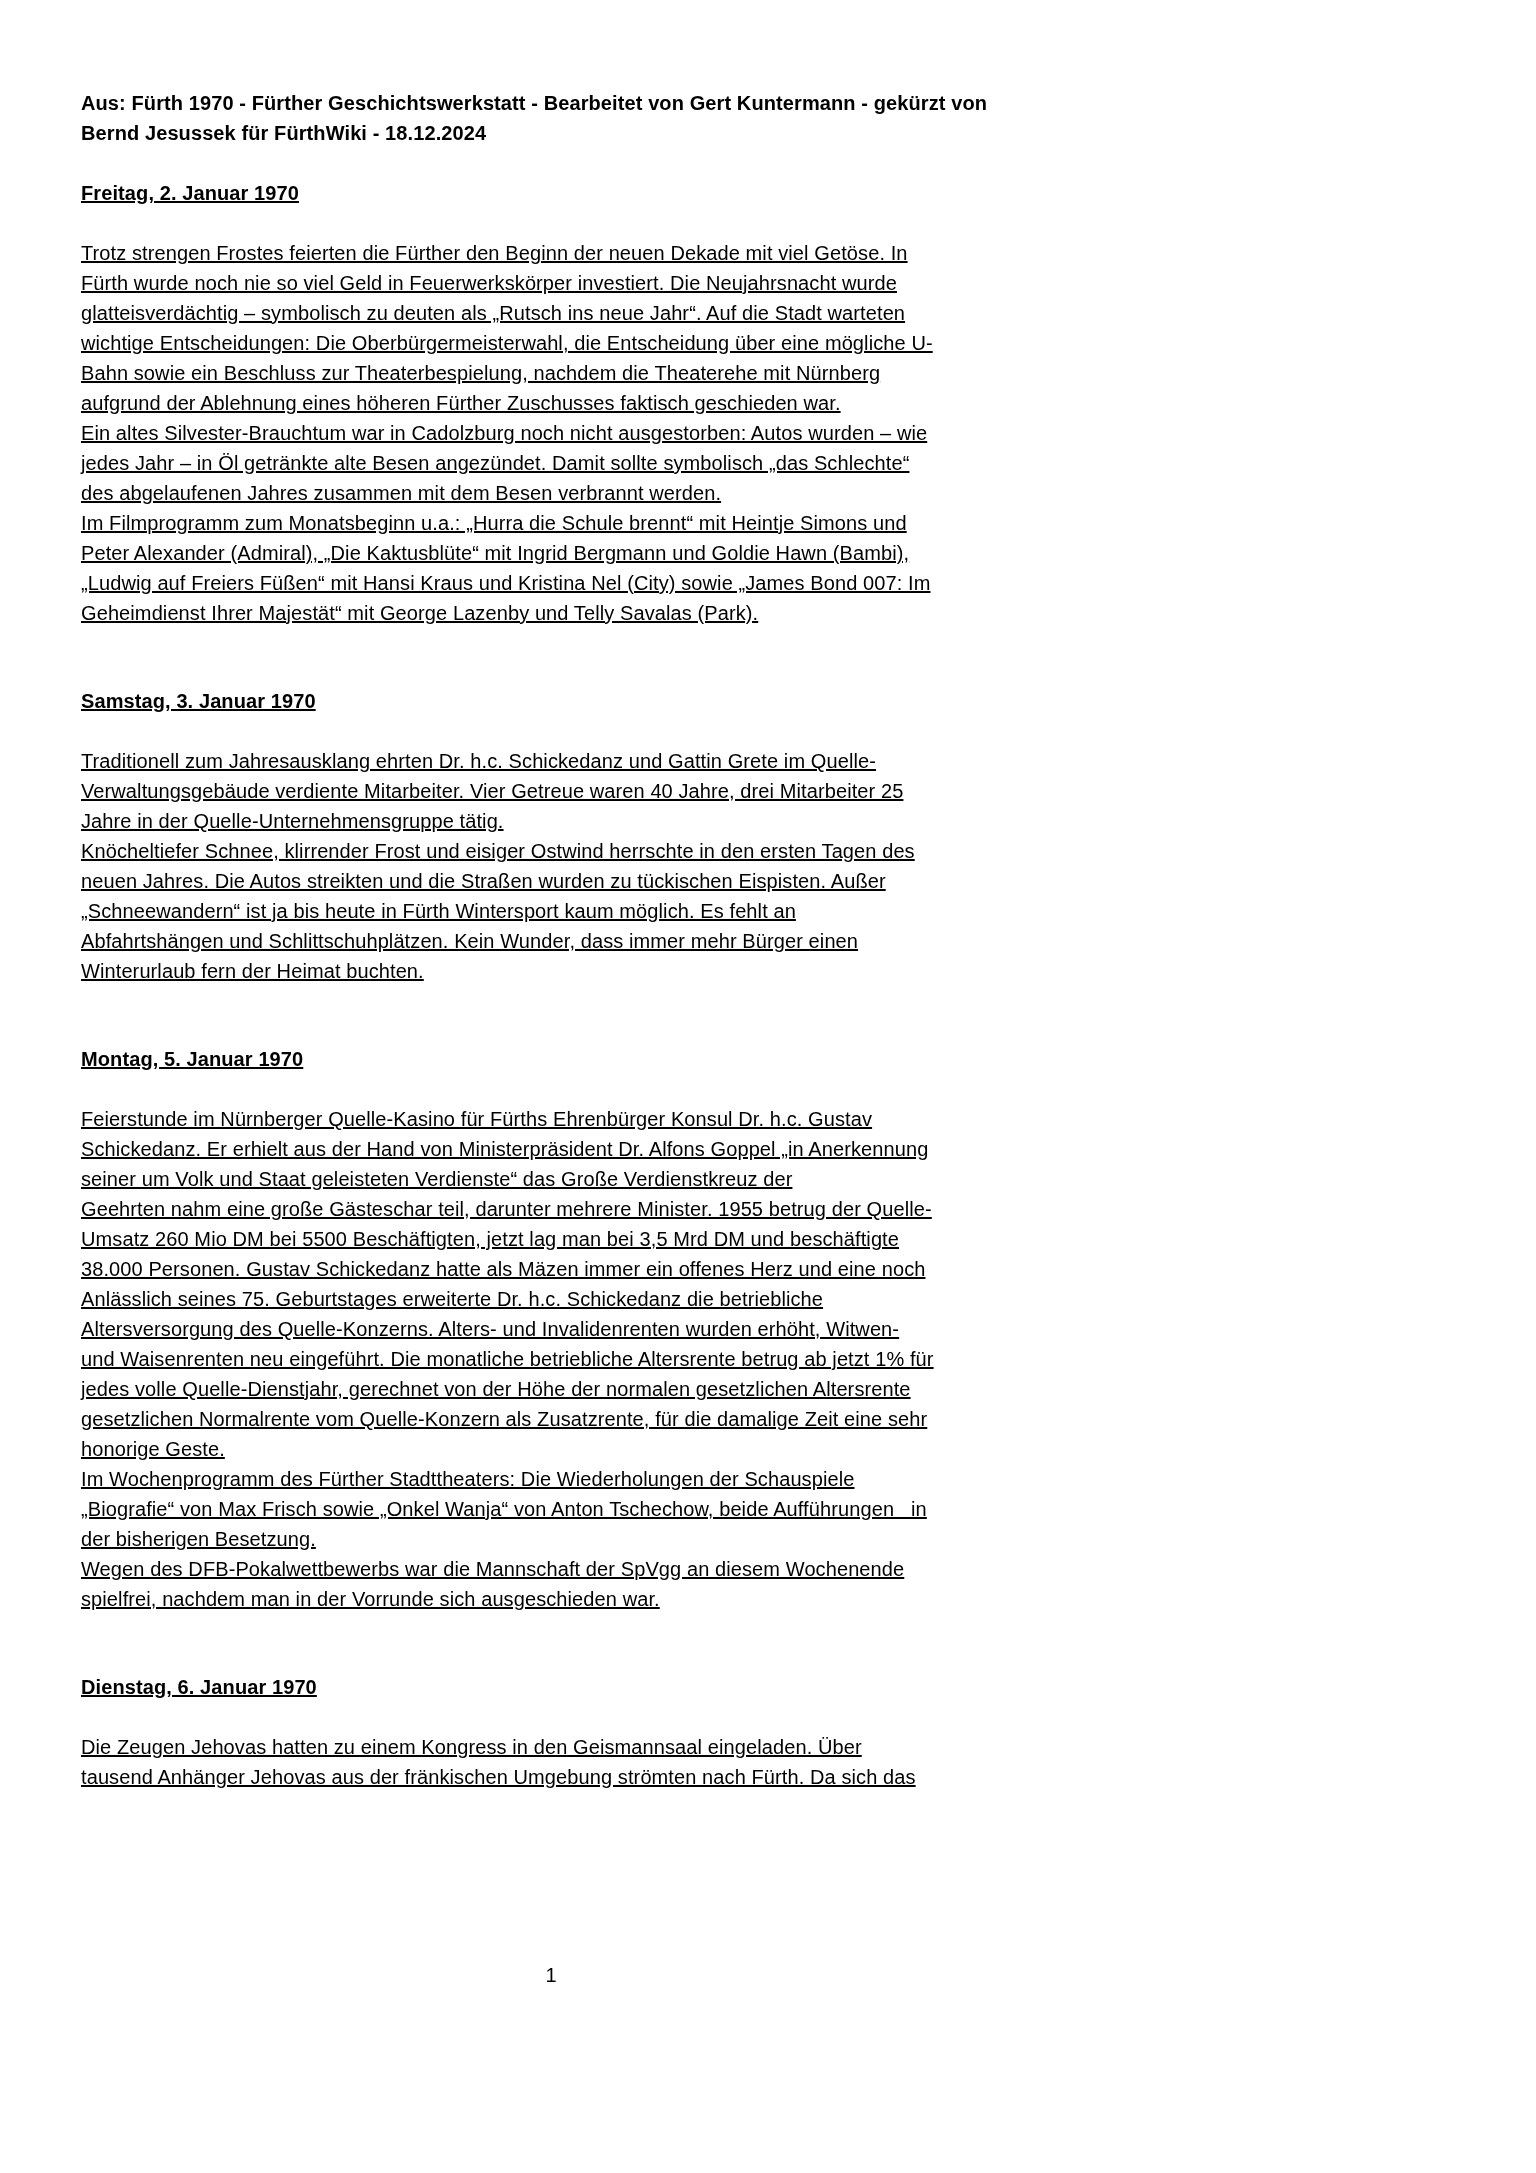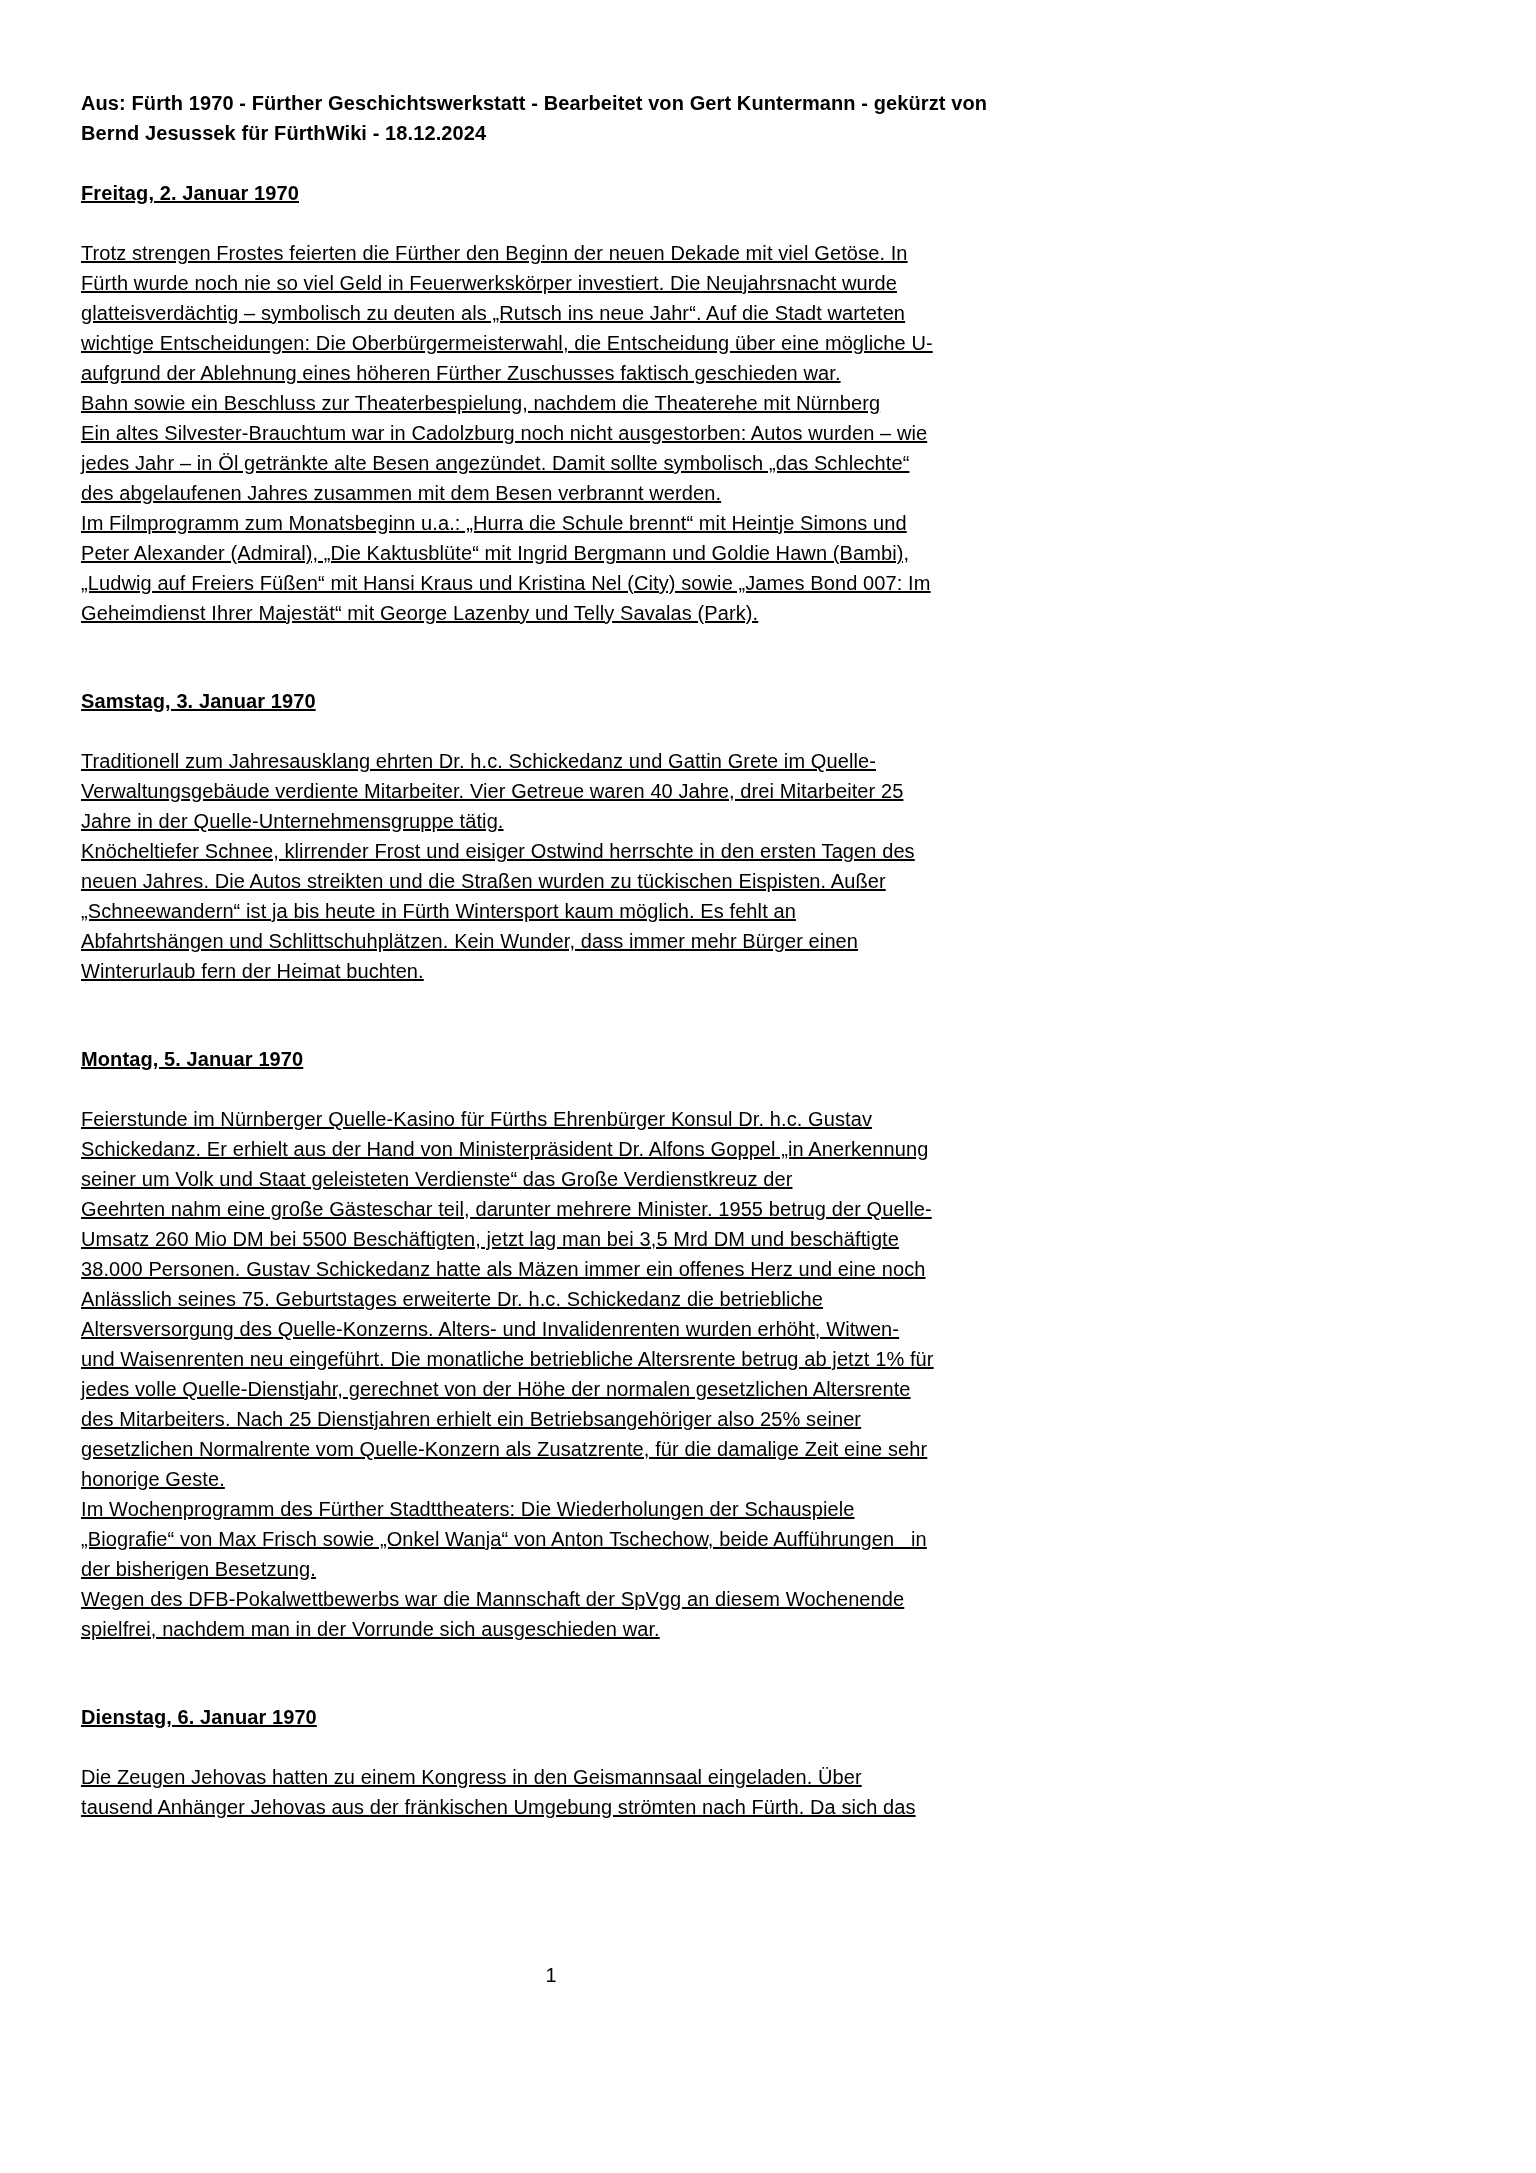--- a/index.html
+++ b/index.html
@@ -69,22 +69,22 @@
         <div class="line bold">Bernd Jesussek für FürthWiki - 18.12.2024</div>
       </div>
     <div id="sections">
         <section class="section">
           <div class="line bold heading">Freitag, 2. Januar 1970</div>
           <div class="paragraph">
             <div class="line">Trotz strengen Frostes feierten die Fürther den Beginn der neuen Dekade mit viel Getöse. In</div>
             <div class="line">Fürth wurde noch nie so viel Geld in Feuerwerkskörper investiert. Die Neujahrsnacht wurde</div>
             <div class="line">glatteisverdächtig – symbolisch zu deuten als „Rutsch ins neue Jahr“. Auf die Stadt warteten</div>
             <div class="line">wichtige Entscheidungen: Die Oberbürgermeisterwahl, die Entscheidung über eine mögliche U-</div>
+            <div class="line">Bahn sowie ein Beschluss zur Theaterbespielung, nachdem die Theaterehe mit Nürnberg</div>
             <div class="line">aufgrund der Ablehnung eines höheren Fürther Zuschusses faktisch geschieden war.</div>
-            <div class="line">Bahn sowie ein Beschluss zur Theaterbespielung, nachdem die Theaterehe mit Nürnberg</div>
           </div>
           <div class="paragraph">
             <div class="line">Ein altes Silvester-Brauchtum war in Cadolzburg noch nicht ausgestorben: Autos wurden – wie</div>
             <div class="line">jedes Jahr – in Öl getränkte alte Besen angezündet. Damit sollte symbolisch „das Schlechte“</div>
             <div class="line">des abgelaufenen Jahres zusammen mit dem Besen verbrannt werden.</div>
           </div>
           <div class="paragraph">
             <div class="line">Im Filmprogramm zum Monatsbeginn u.a.: „Hurra die Schule brennt“ mit Heintje Simons und</div>
             <div class="line">Peter Alexander (Admiral), „Die Kaktusblüte“ mit Ingrid Bergmann und Goldie Hawn (Bambi),</div>
             <div class="line">„Ludwig auf Freiers Füßen“ mit Hansi Kraus und Kristina Nel (City) sowie „James Bond 007: Im</div>
@@ -114,21 +114,20 @@
             <div class="line">seiner um Volk und Staat geleisteten Verdienste“ das Große Verdienstkreuz der</div>
             <div class="line">Geehrten nahm eine große Gästeschar teil, darunter mehrere Minister. 1955 betrug der Quelle-</div>
             <div class="line">Umsatz 260 Mio DM bei 5500 Beschäftigten, jetzt lag man bei 3,5 Mrd DM und beschäftigte</div>
             <div class="line">38.000 Personen. Gustav Schickedanz hatte als Mäzen immer ein offenes Herz und eine noch</div>
           </div>
           <div class="paragraph">
             <div class="line">Anlässlich seines 75. Geburtstages erweiterte Dr. h.c. Schickedanz die betriebliche</div>
             <div class="line">Altersversorgung des Quelle-Konzerns. Alters- und Invalidenrenten wurden erhöht, Witwen-</div>
             <div class="line">und Waisenrenten neu eingeführt. Die monatliche betriebliche Altersrente betrug ab jetzt 1% für</div>
             <div class="line">jedes volle Quelle-Dienstjahr, gerechnet von der Höhe der normalen gesetzlichen Altersrente</div>
-            <div class="line">des Mitarbeiters. Nach 25 Dienstjahren erhielt ein Betriebsangehöriger also 25% seiner</div>
             <div class="line">gesetzlichen Normalrente vom Quelle-Konzern als Zusatzrente, für die damalige Zeit eine sehr</div>
             <div class="line">honorige Geste.</div>
           </div>
           <div class="paragraph">
             <div class="line">Im Wochenprogramm des Fürther Stadttheaters: Die Wiederholungen der Schauspiele</div>
             <div class="line">„Biografie“ von Max Frisch sowie „Onkel Wanja“ von Anton Tschechow, beide Aufführungen   in</div>
             <div class="line">der bisherigen Besetzung.</div>
           </div>
           <div class="paragraph">
             <div class="line">Wegen des DFB-Pokalwettbewerbs war die Mannschaft der SpVgg an diesem Wochenende</div>

